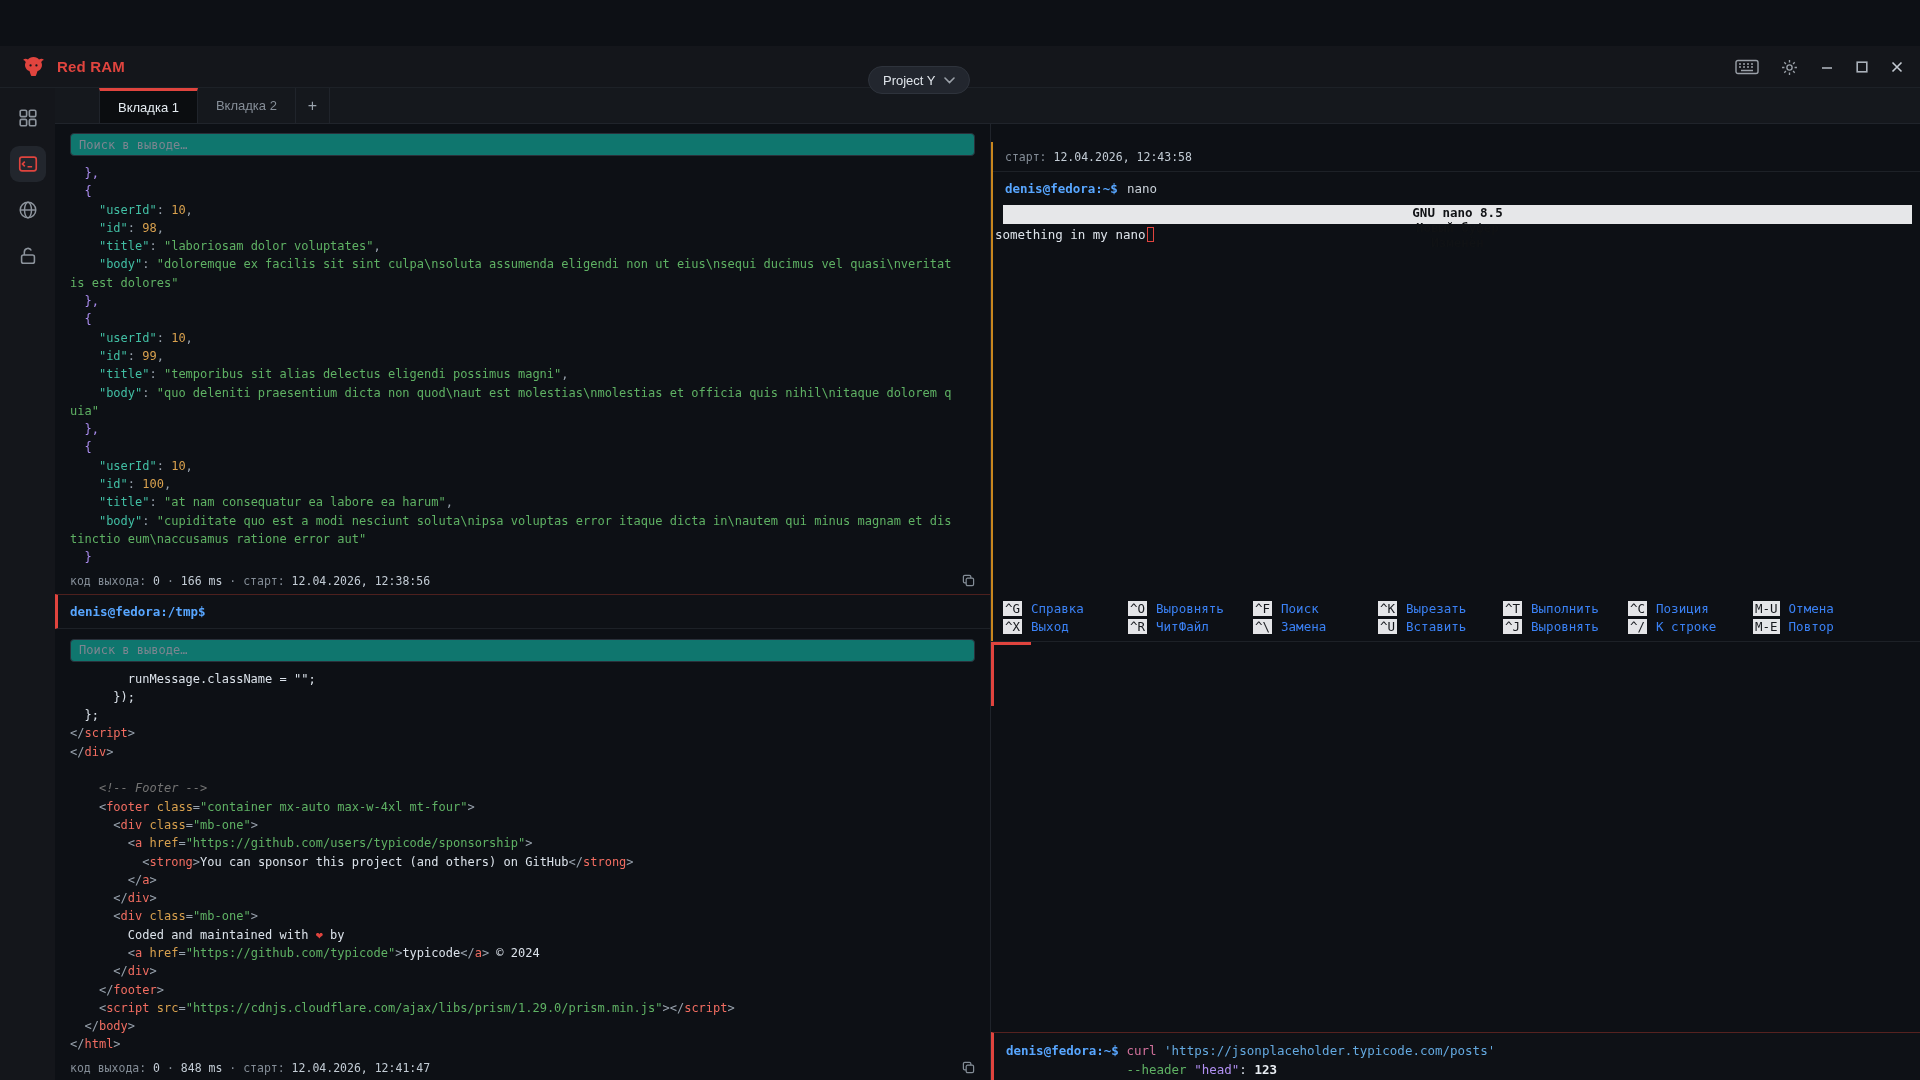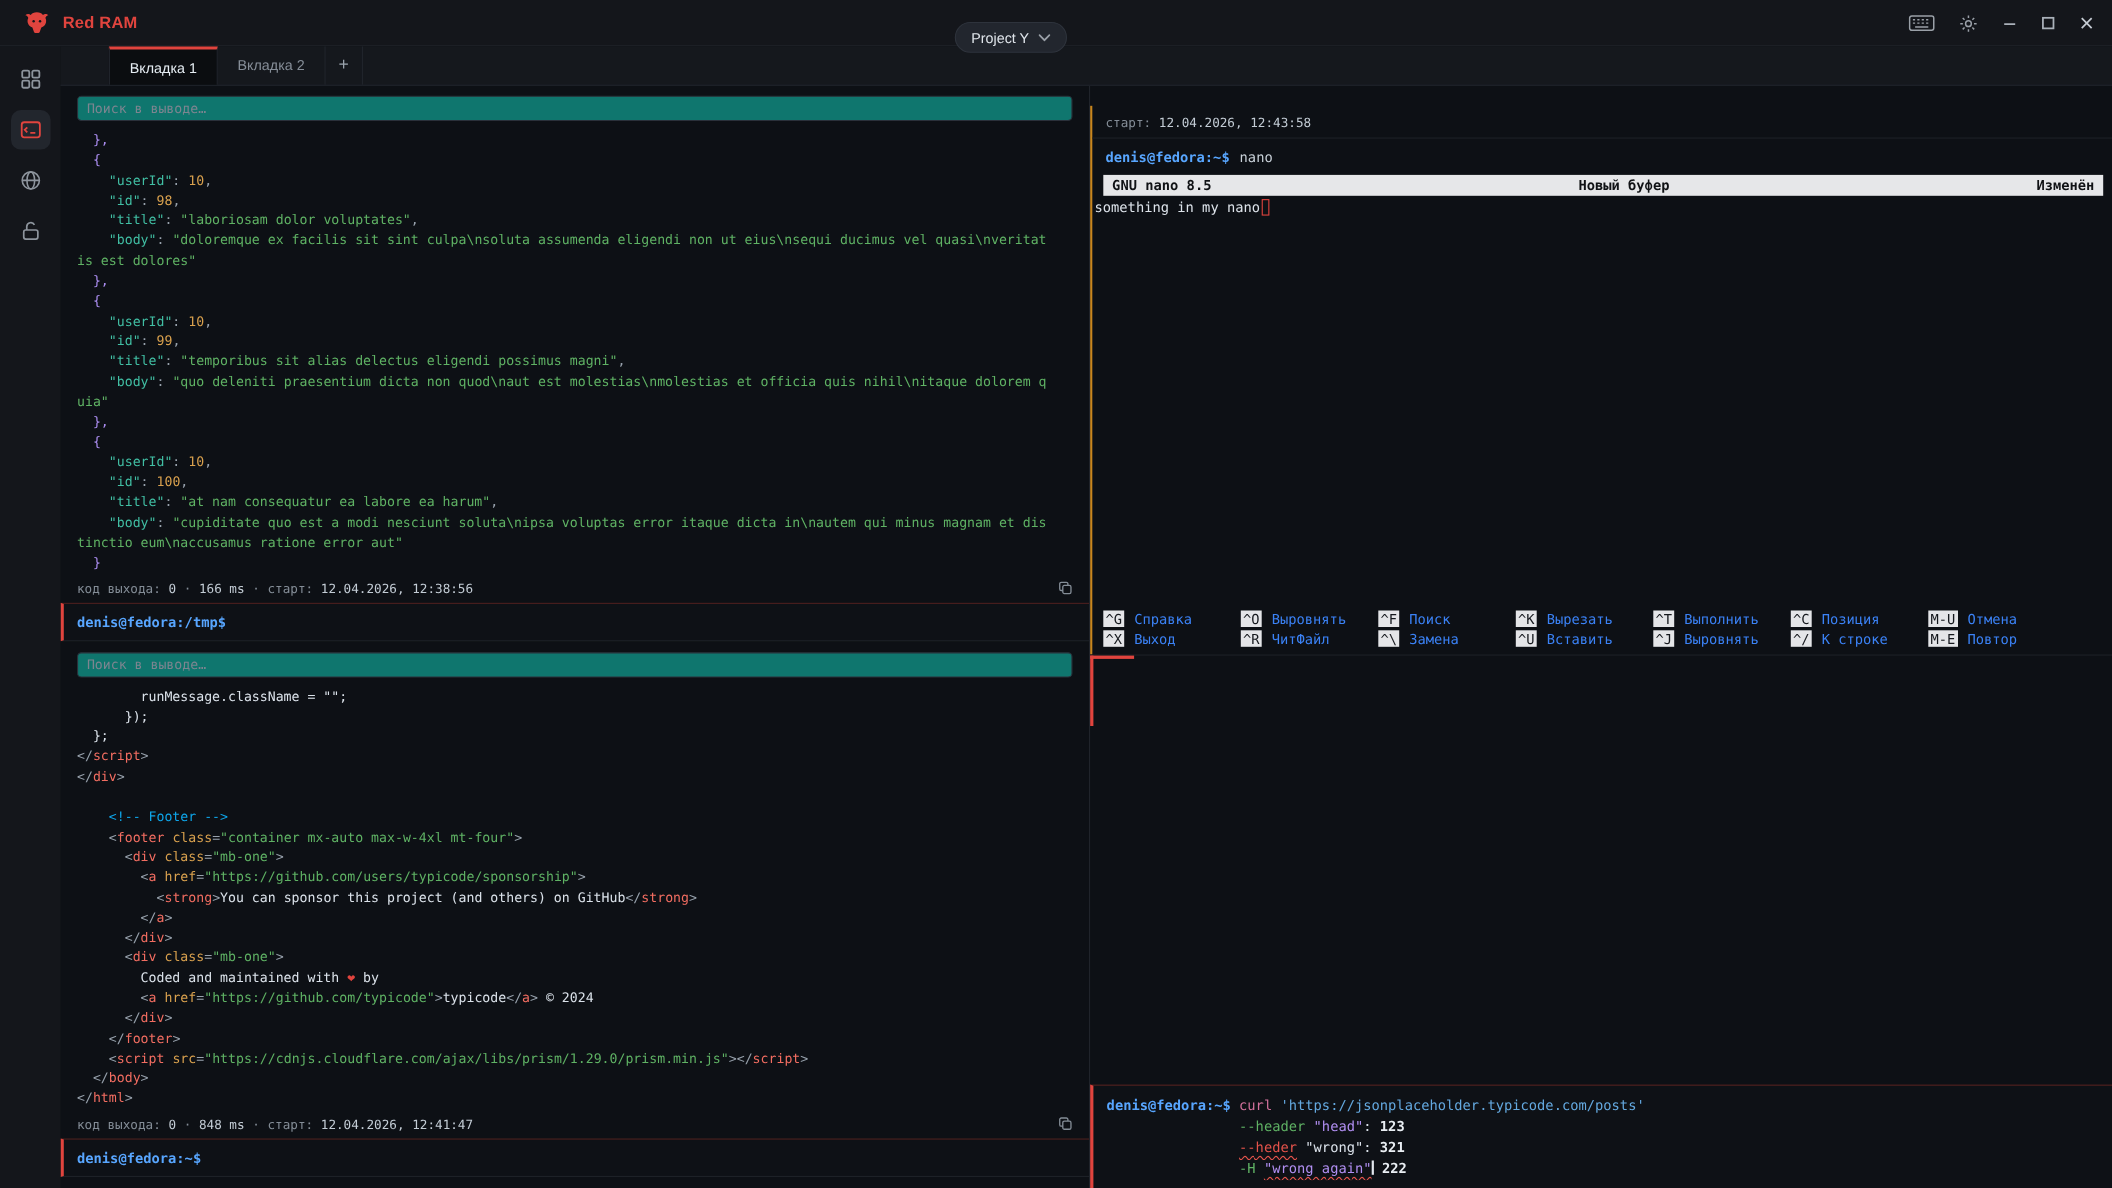--- a/index.html
+++ b/index.html
@@ -1,19 +1,19 @@
 <!DOCTYPE html>
 <html><head>
 <meta charset="utf-8">
 <style>
   * { margin:0; padding:0; box-sizing:border-box; }
   html,body { width:1920px; height:1080px; overflow:hidden; background:#0d1015; font-family:"Liberation Sans",sans-serif; }
 
   
-  .topbar { position:relative; height:42px; background:#14161b; display:flex; align-items:center; padding:0 14px; border-bottom:1px solid #1d2127; }
+  .topbar { position:relative; height:42px; background:#14161b; display:flex; align-items:center; padding:0 14px; border-bottom:1px solid #1d2127;margin-top:46px; }
   .logo { display:flex; align-items:center; margin-left:6px; }
   .app-title { color:#e0443e; font-weight:bold; font-size:15px; margin-left:10px; letter-spacing:.2px; }
   .project-btn { position:absolute; left:868px; top:20px; height:28px; display:flex; align-items:center; gap:8px; background:#22262e; border:1px solid #2e333c; border-radius:14px; color:#dfe4ea; font-size:13px; padding:0 14px; font-family:"Liberation Sans",sans-serif; cursor:pointer; }
   .topbar-right { position:absolute; right:16px; top:0; height:42px; display:flex; align-items:center; gap:21px; }
   .tb-icon { display:flex; align-items:center; justify-content:center; background:none; border:none; cursor:pointer; padding:0; }
 
   
   .app { display:flex; height:1038px; }
   .sidebar { width:55px; background:#14161b; display:flex; flex-direction:column; align-items:center; padding-top:12px; gap:10px; }
   .side-btn { width:36px; height:36px; display:flex; align-items:center; justify-content:center; border-radius:9px; background:none; border:none; cursor:pointer; }
@@ -42,21 +42,21 @@
   .copy-btn { background:none; border:none; cursor:pointer; display:flex; padding:0; }
 
   .prompt-row { border-top:1px solid #4d201e; border-bottom:1px solid #1d2127; border-left:3px solid #e0443e; padding:9px 12px; font-family:"DejaVu Sans Mono",monospace; font-size:12.5px; background:#0e1116; }
 
   
   .nano-section { height:499px; border-left:2px solid #c8861e; display:flex; flex-direction:column; }
   .rt-start { padding:8px 14px 7px 12px; font-family:"DejaVu Sans Mono",monospace; font-size:11.5px; border-bottom:1px solid #1d2127; }
   .rt-prompt { padding:9px 12px; font-family:"DejaVu Sans Mono",monospace; font-size:12.5px; }
   .rt-prompt .cmd-after { margin-left:9px; }
   .nano-screen { flex:1; display:flex; flex-direction:column; min-height:0; }
-  .nano-header { margin:0 8px 0 10px; height:19px; background:#e6e7e9; color:#101215; font-family:"DejaVu Sans Mono",monospace; font-size:12.5px; font-weight:700; display:flex; align-items:center; justify-content:space-between; padding:0 8px; }
+  .nano-header { margin:0 8px 0 10px; height:19px; background:#e6e7e9; color:#101215; font-family:"DejaVu Sans Mono",monospace; font-size:12.5px; font-weight:700; display:flex; align-items:center; justify-content:space-between; padding:0 8px;flex-direction:column; }
   .nano-buffer { padding:3px 2px; font-family:"DejaVu Sans Mono",monospace; font-size:12.5px; color:#dde3ea; }
   .nano-cursor { display:inline-block; width:7px; height:15px; border:1px solid #e0443e; vertical-align:-3px; margin-left:1px; }
   .nano-spacer { flex:1; }
   .nano-keys { padding:0 0 6px 10px; }
   .nano-row { display:flex; height:18px; align-items:center; }
   .nano-sc { width:125px; display:flex; align-items:center; font-family:"DejaVu Sans Mono",monospace; font-size:12.5px; }
   .nano-key { background:#e4e5e8; color:#15181d; padding:0 2px; margin-right:9px; white-space:pre; }
   .nano-lbl { color:#3b82f6; white-space:pre; }
 
   .rp-bottom { flex:1; position:relative; border-top:1px solid #1d2127; display:flex; flex-direction:column; }
@@ -64,21 +64,21 @@
   .rp-bottom::after  { content:""; position:absolute; left:0; top:0; width:3px; height:64px; background:#e0443e; }
   .rp-spacer { flex:1; }
   .curl-block { border-top:1px solid #552220; border-left:3px solid #e0443e; padding:8px 12px 9px 12px; font-family:"DejaVu Sans Mono",monospace; font-size:12.5px; line-height:19px; background:#0e1116; }
   .curl-block .tline { white-space:pre; }
 
   
   .c-pln{color:#dbe2ea} .c-dim{color:#848d97} .c-val{color:#c3ccd5}
   .c-key{color:#41bfa4} .c-str{color:#5fb264} .c-num{color:#d9a14e}
   .c-pun{color:#98a2ad} .c-brc{color:#ab8df0}
   .c-tag{color:#f26d61} .c-attr{color:#d9a14e}
-  .c-com{color:#0ea5e9;}
+  .c-com{color:#737373;font-style:italic}
   .c-heart{color:#e0443e}
   .c-cmd{color:#d2719c} .c-url{color:#64a9e0}
   .c-flag{color:#5fb264}
   .c-flagbad{color:#e5534b;text-decoration:underline wavy #e5534b 1px;text-underline-offset:3px}
   .c-strp{color:#b18ff2}
   .c-strpw{color:#b18ff2;text-decoration:underline wavy #e5534b 1px;text-underline-offset:3px}
   .c-prompt{color:#58a6ff;font-weight:700}
   .c-cmdtext{color:#c9d1d9}
   .c-b{color:#e9eef3;font-weight:700}
   .caret{display:inline-block;width:2px;height:13px;background:#e2e7ed;vertical-align:-2px}

